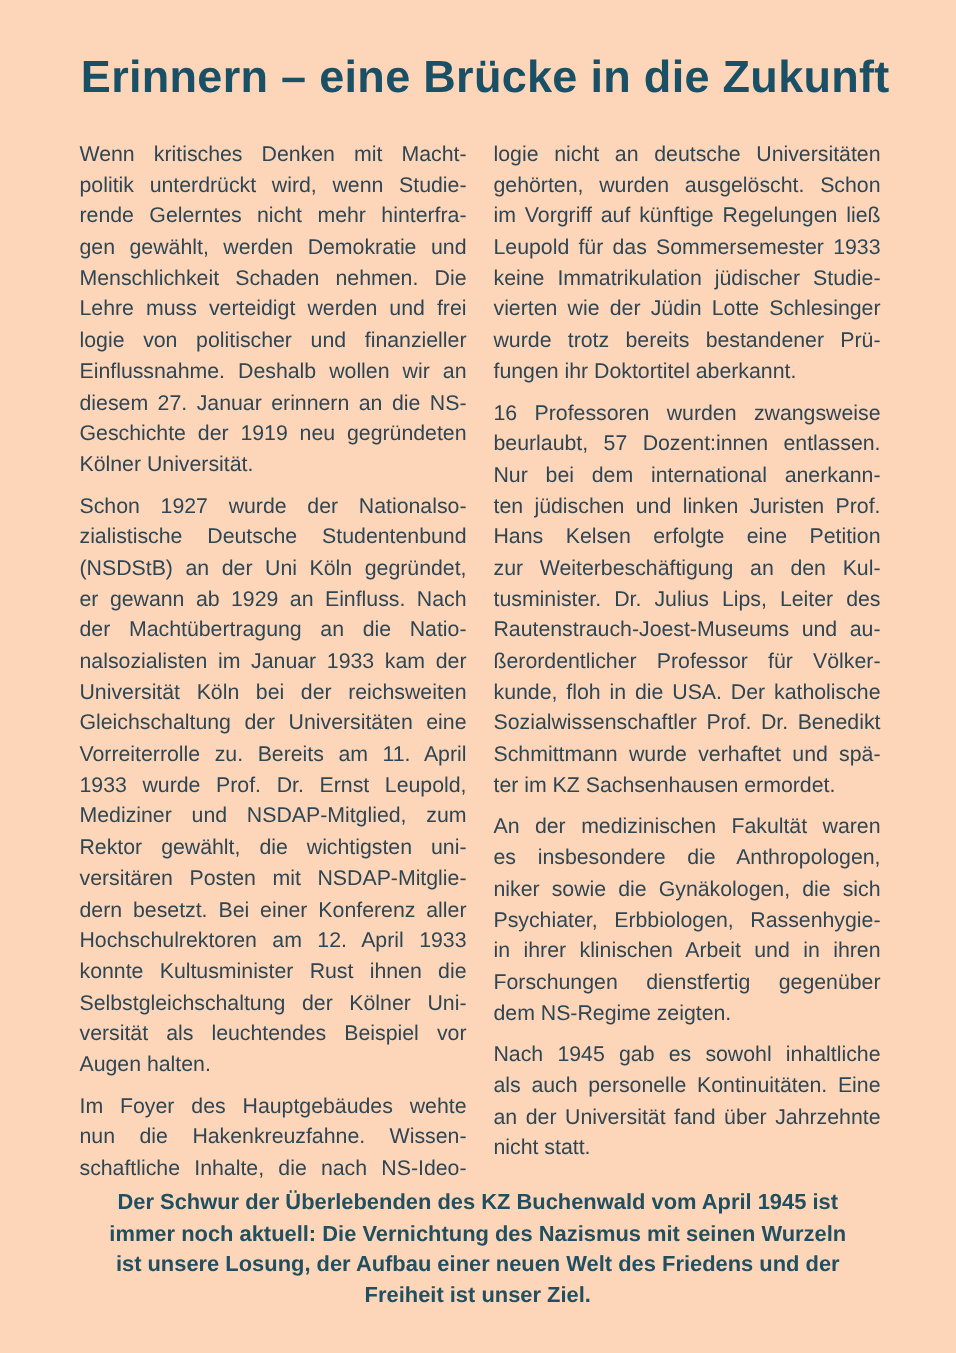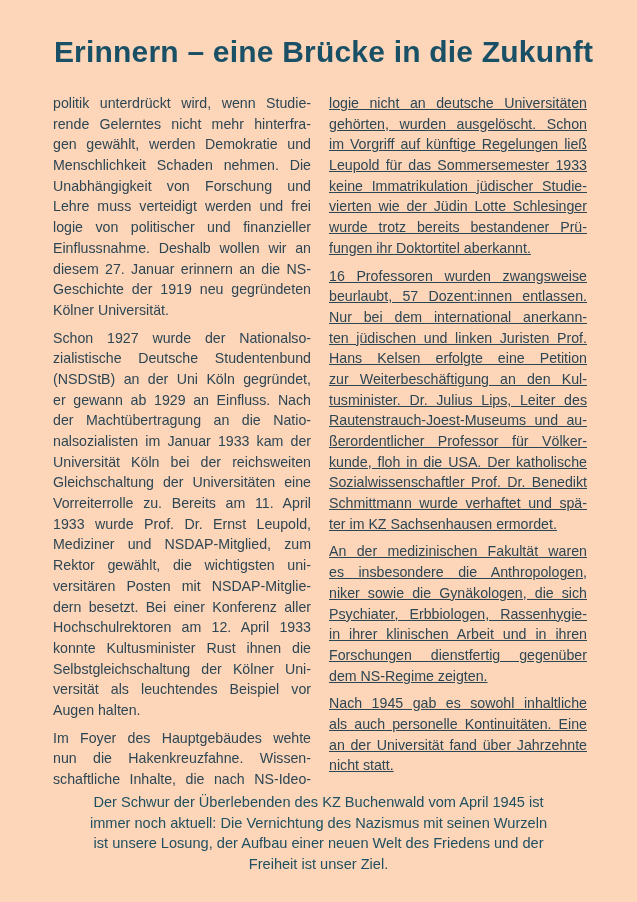--- a/index.html
+++ b/index.html
@@ -28,59 +28,59 @@
       margin: 5px;
     }
     .column {
       position: absolute;
       top: 93px;
       width: 258px;
       font-size: 14.2px;
       line-height: 20.7px;
     }
     .col-left { left: 53px; }
-    .col-right { left: 329px; text-decoration: underline; }
+    .col-right { left: 329px; }
     .para {
       margin: 0 0 7px 0;
     }
     .line {
       display: block;
       text-align: justify;
       text-align-last: justify;
       white-space: nowrap;
       height: 20.7px;
     }
     .line.last {
       text-align-last: left;
     }
     .quote {
       position: absolute;
       top: 792px;
       left: 40px;
       width: 557px;
       text-align: center;
-      font-weight: normal;
+      font-weight: bold;
       font-size: 14.6px;
       line-height: 20.5px;
       color: #1f4f60;
     }
     .quote .qline { display: block; white-space: nowrap; }
   </style>
 </head>
 <body>
 
 <h1 class="title">Erinnern – eine Brücke in die Zukunft</h1>
 
 <div class="column col-left" id="col-left">
     <p class="para">
+      <span class="line">Wenn kritisches Denken mit Macht-</span>
       <span class="line">politik unterdrückt wird, wenn Studie-</span>
       <span class="line">rende Gelerntes nicht mehr hinterfra-</span>
       <span class="line">gen gewählt, werden Demokratie und</span>
       <span class="line">Menschlichkeit Schaden nehmen. Die</span>
-      <span class="line">Unabhängigkeit von Forschung und</span>
       <span class="line">Lehre muss verteidigt werden und frei</span>
       <span class="line">logie von politischer und finanzieller</span>
       <span class="line">Einflussnahme. Deshalb wollen wir an</span>
       <span class="line">diesem 27. Januar erinnern an die NS-</span>
       <span class="line">Geschichte der 1919 neu gegründeten</span>
       <span class="line last">Kölner Universität.</span>
     </p>
     <p class="para">
       <span class="line">Schon 1927 wurde der Nationalso-</span>
       <span class="line">zialistische Deutsche Studentenbund</span>

